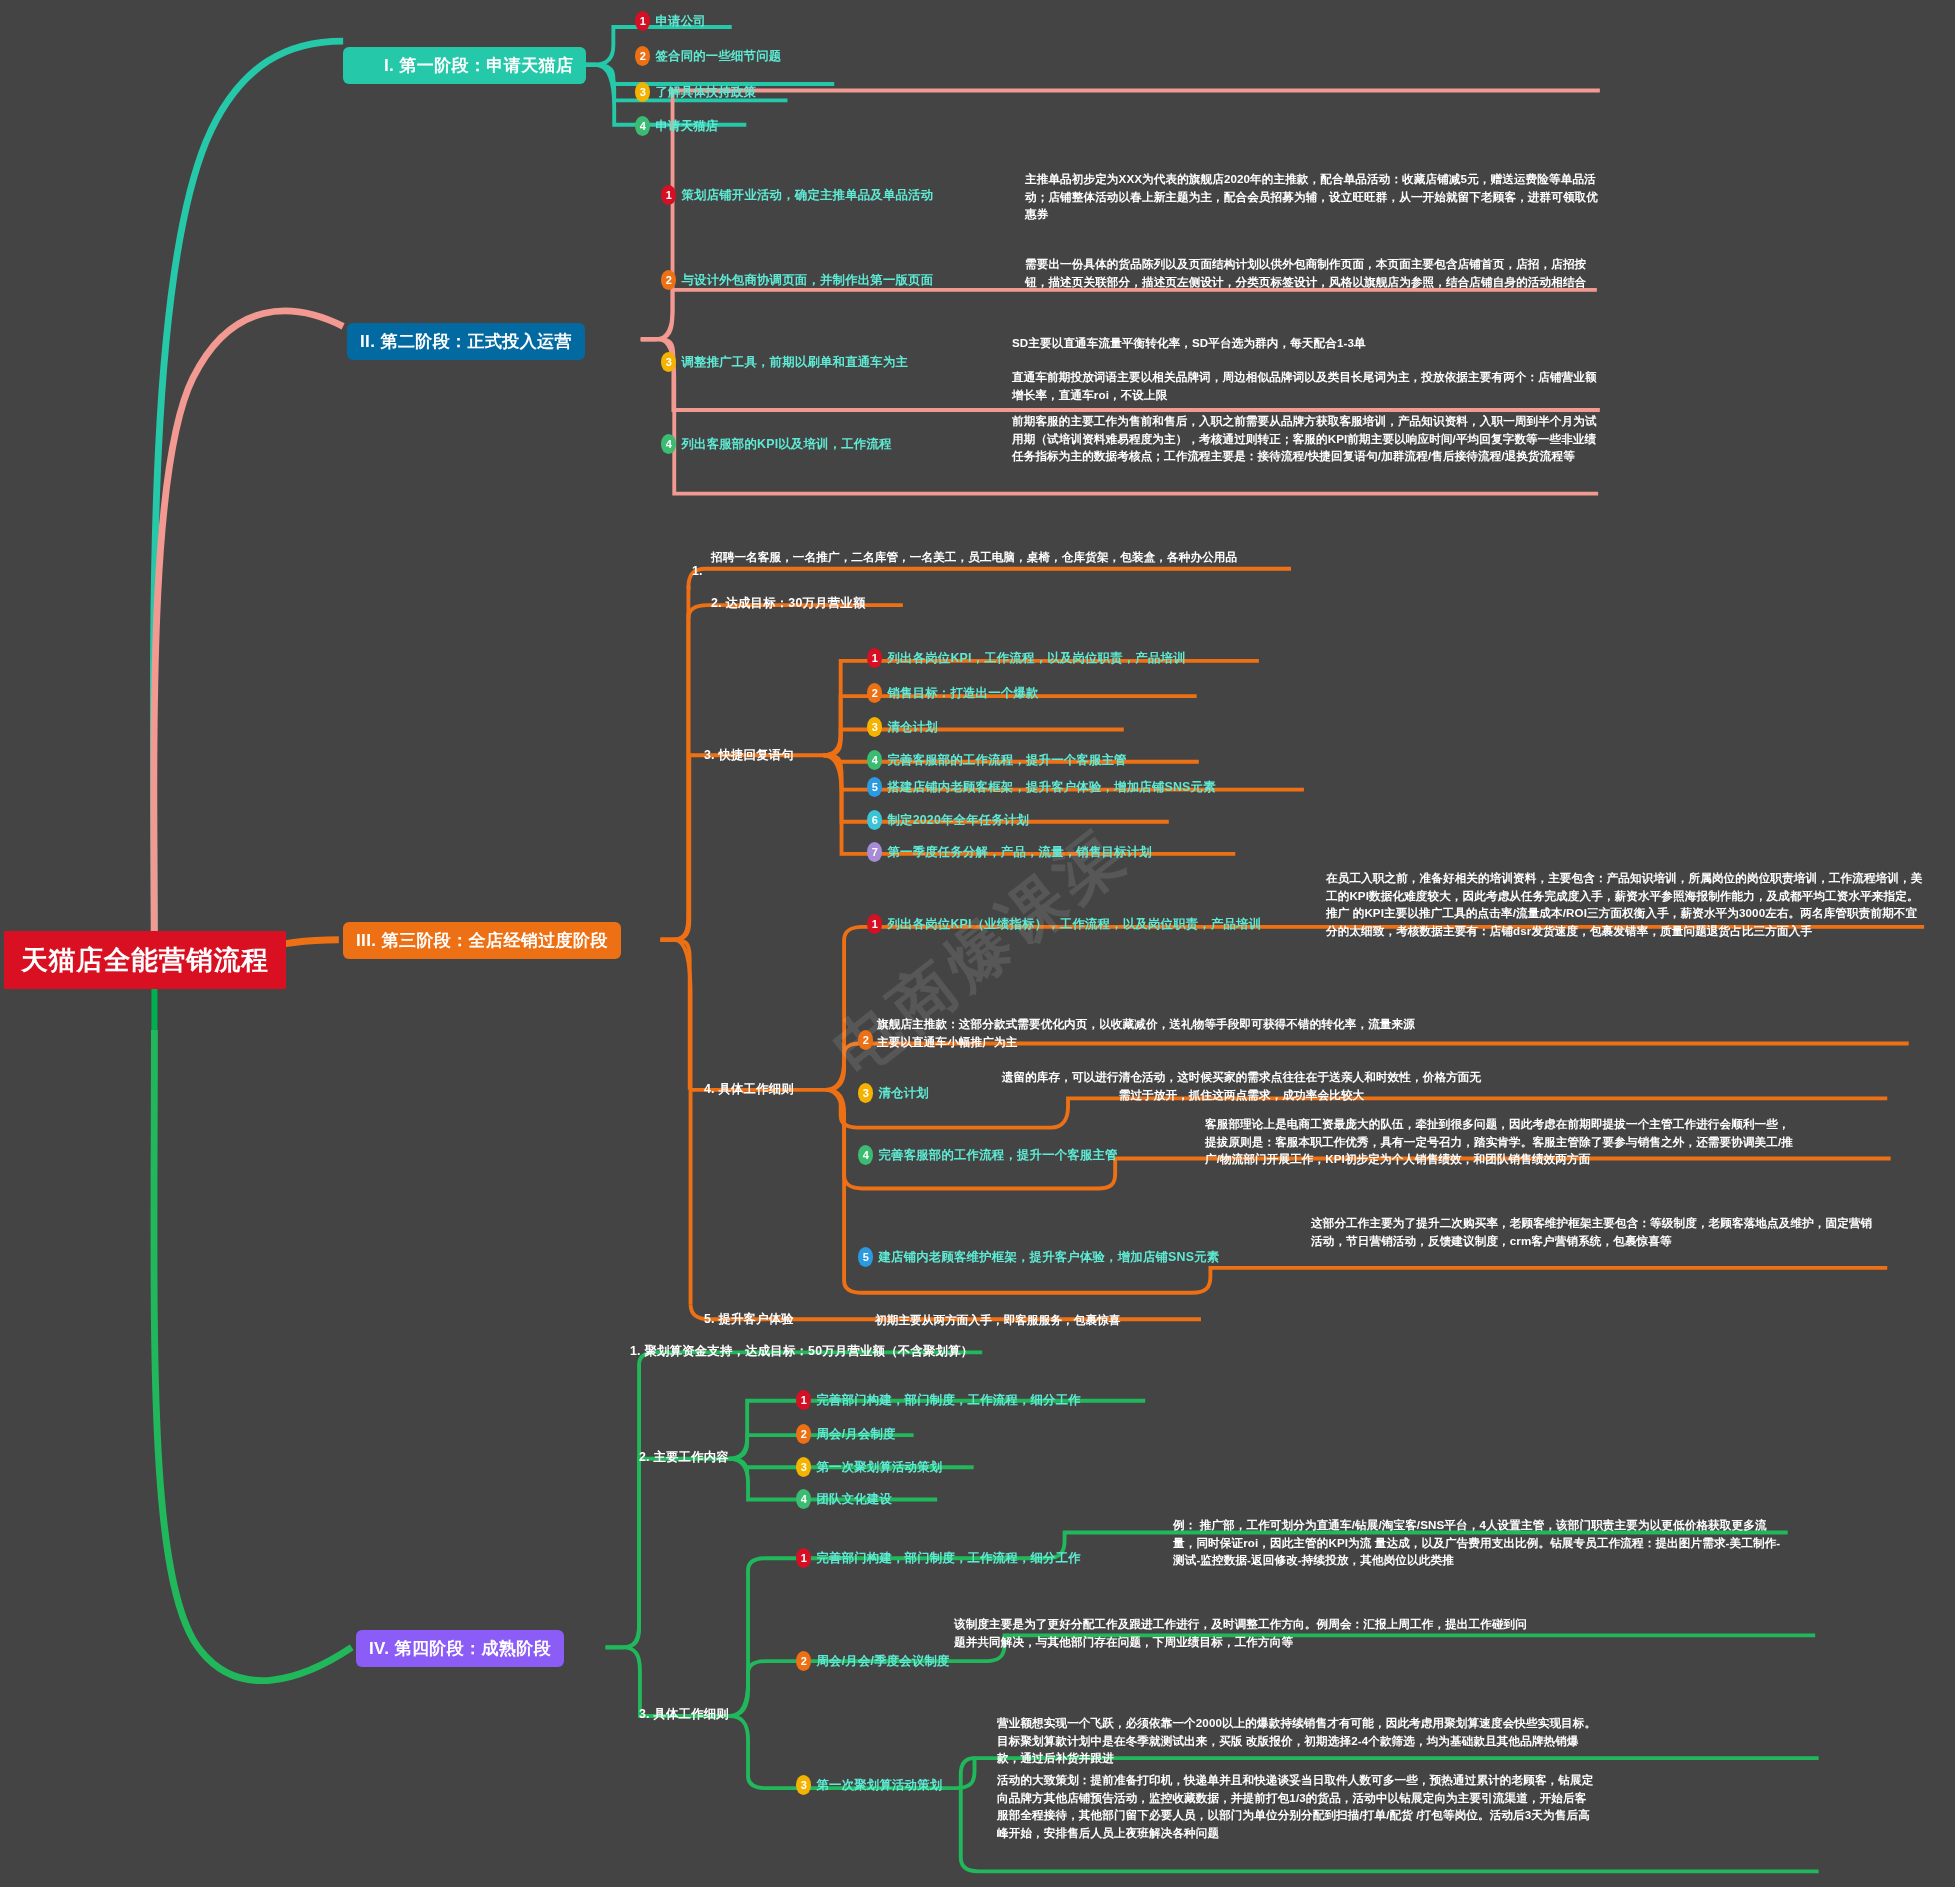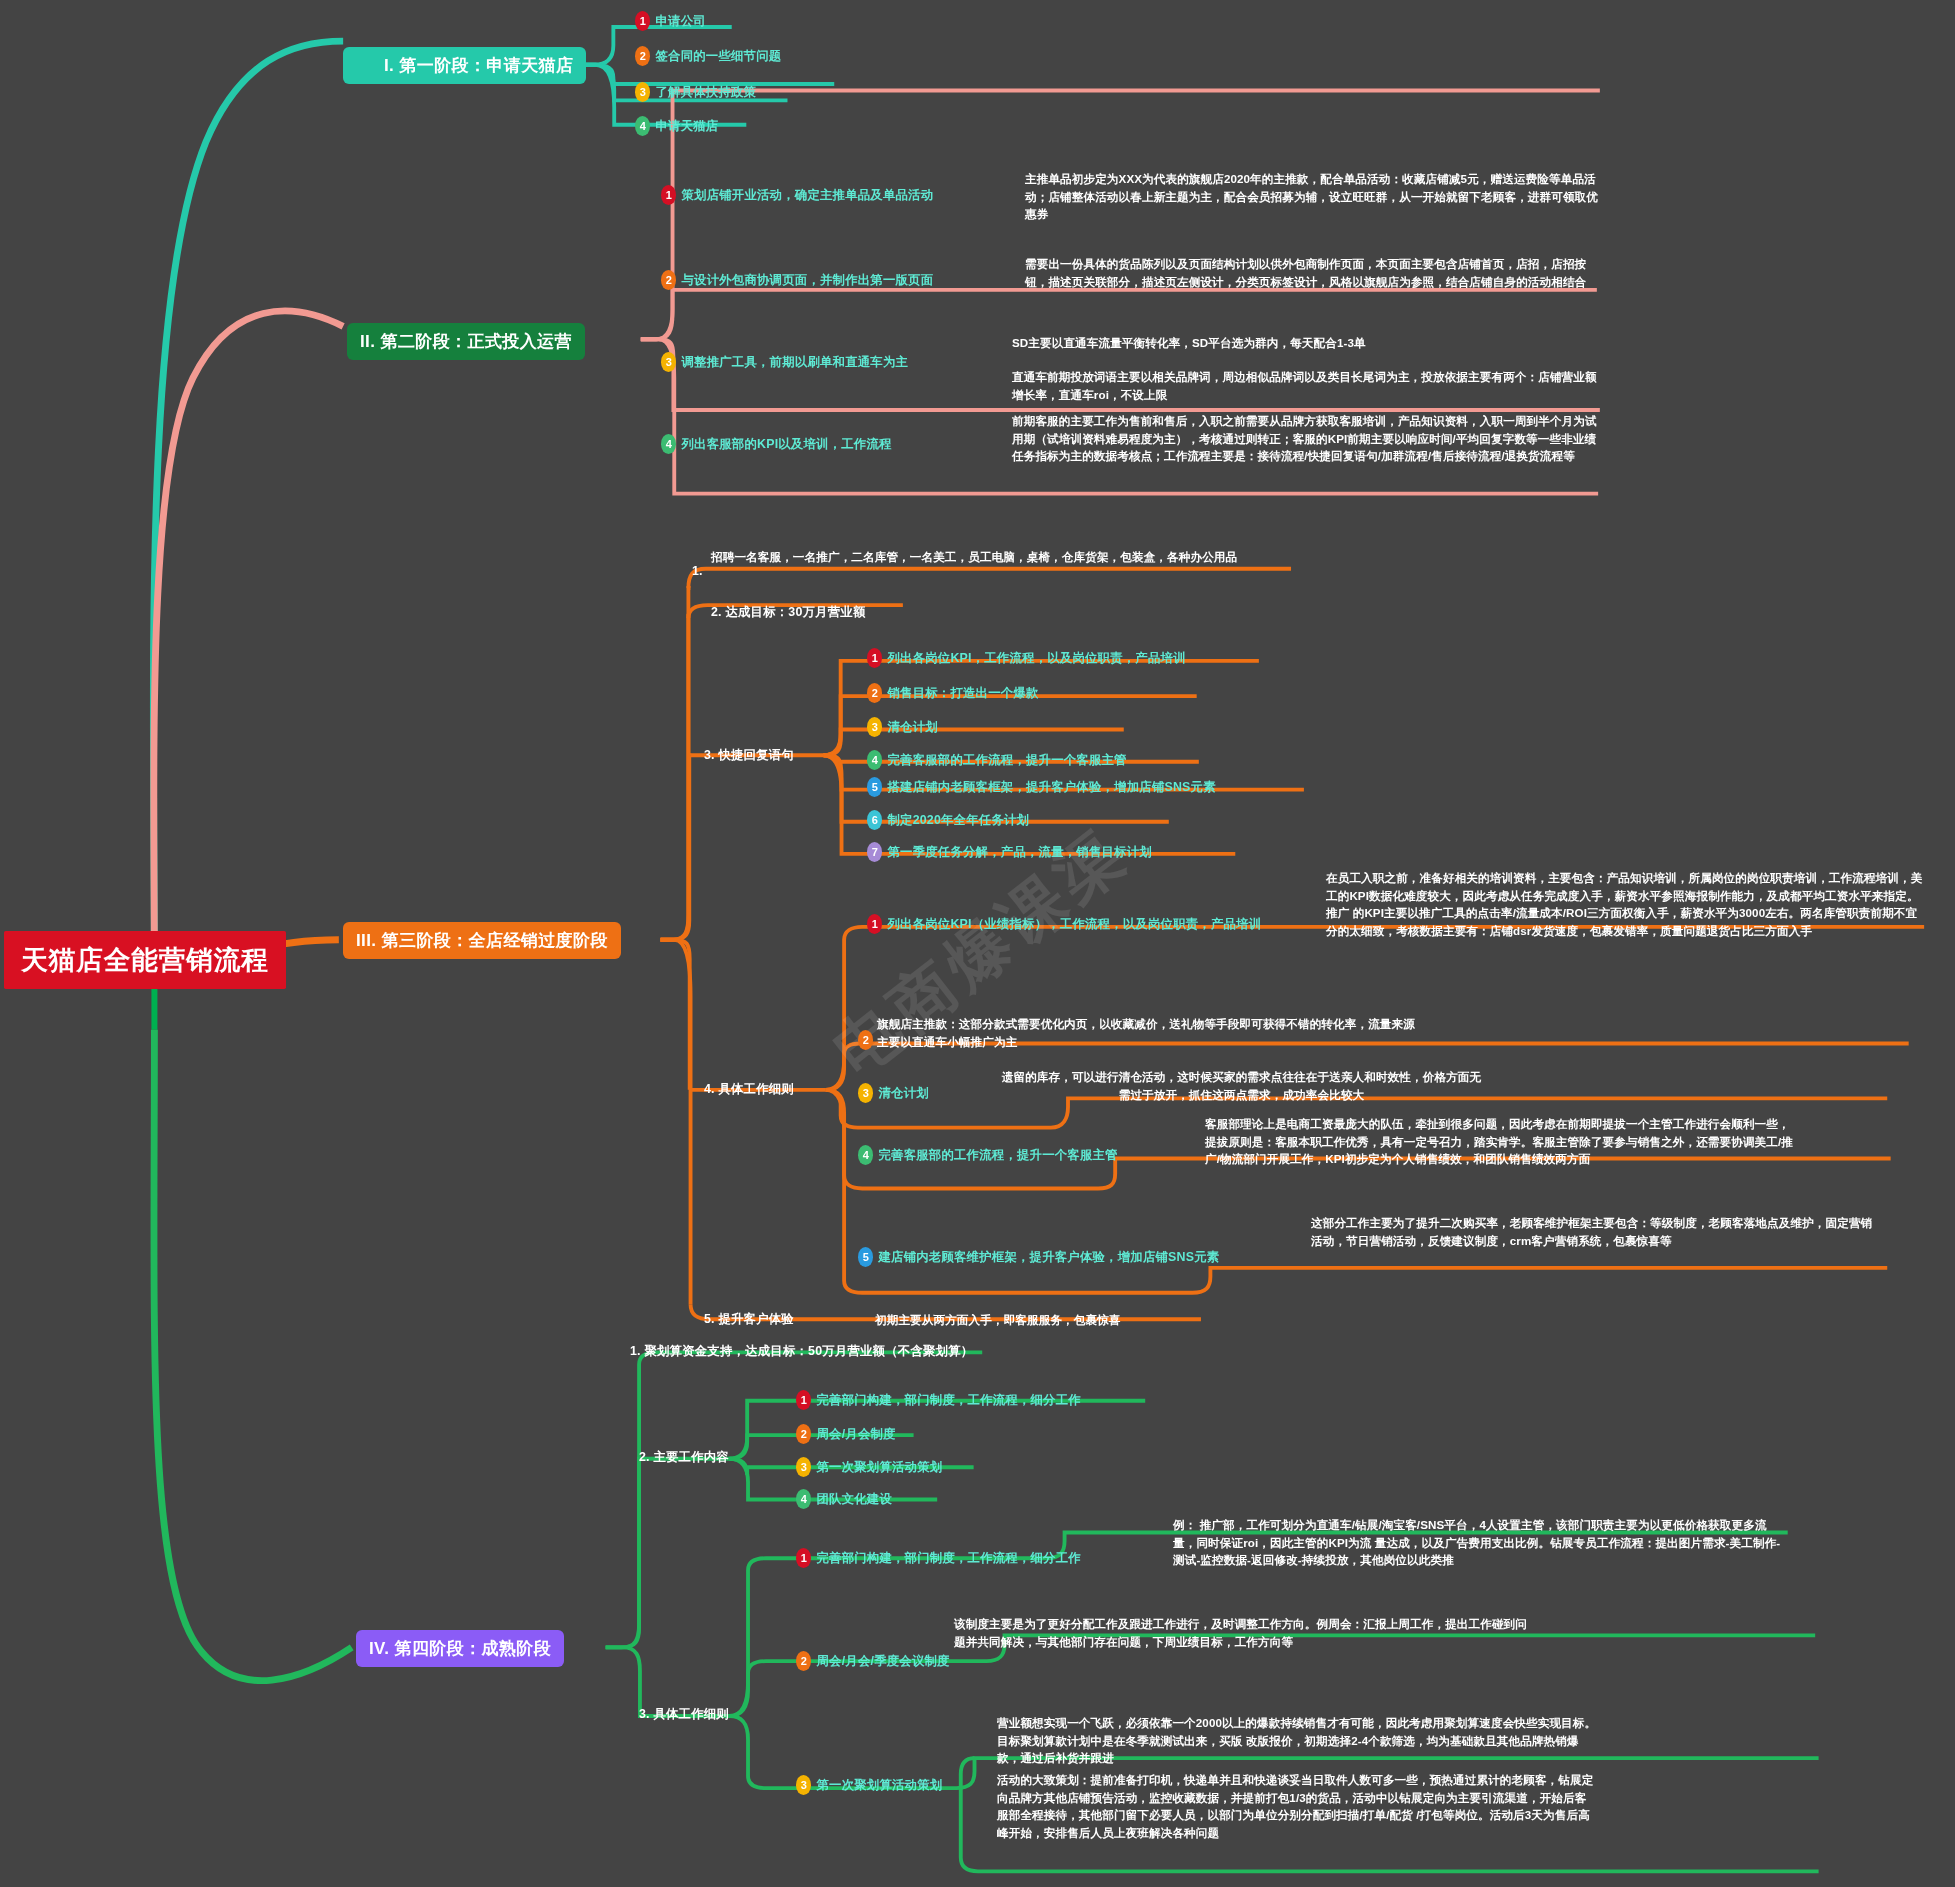--- a/index.html
+++ b/index.html
@@ -33,21 +33,21 @@
   .stage {
     border-radius:6px;
     padding:6.9px 13px;
     font-size:17px;
     font-weight:bold;
     color:#ffffff;
     white-space:nowrap;
     letter-spacing:0.4px;
   }
   .stage-1 { background:#25C9AA;padding-left:41px; }
-  .stage-2 { background:#15803d; }
+  .stage-2 { background:#0369a1; }
   .stage-3 { background:#EE7014; }
   .stage-4 { background:#8b5cf6; }
 
   
   .leaf { display:flex; align-items:center; gap:5.1px; white-space:nowrap; }
   .badge {
     width:15.4px; height:20px; border-radius:50%;
     display:inline-flex; align-items:center; justify-content:center;
     font-size:11px; font-weight:bold; color:#fff; flex:0 0 auto;
   }
@@ -220,21 +220,21 @@
     <span class="badge b4">4</span>
     <span class="leaf-label">列出客服部的KPI以及培训，工作流程</span>
   </div>
   <div class="node desc" style="left:1012px; top:412px; width:588px;">前期客服的主要工作为售前和售后，入职之前需要从品牌方获取客服培训，产品知识资料，入职一周到半个月为试用期（试培训资料难易程度为主），考核通过则转正；客服的KPI前期主要以响应时间/平均回复字数等一些非业绩任务指标为主的数据考核点；工作流程主要是：接待流程/快捷回复语句/加群流程/售后接待流程/退换货流程等</div>
 
   <div class="node stage stage-3" style="left:343px; top:922px;">III. 第三阶段：全店经销过度阶段</div>
 
   <div class="node num-prefix" style="left:692px; top:564px;">1.</div>
   <div class="node desc" style="left:711px; top:548px; width:583px;">招聘一名客服，一名推广，二名库管，一名美工，员工电脑，桌椅，仓库货架，包装盒，各种办公用品</div>
 
-  <div class="node plain" style="left:711px; top:595px;margin-top:9px;">
+  <div class="node plain" style="left:711px; top:595px;">
     <span>2.</span>
     <span>达成目标：30万月营业额</span>
   </div>
 
   <div class="node plain" style="left:704px; top:747px;">
     <span>3.</span>
     <span>快捷回复语句</span>
   </div>
 
   <div class="node leaf" style="left:867px; top:648px;">

